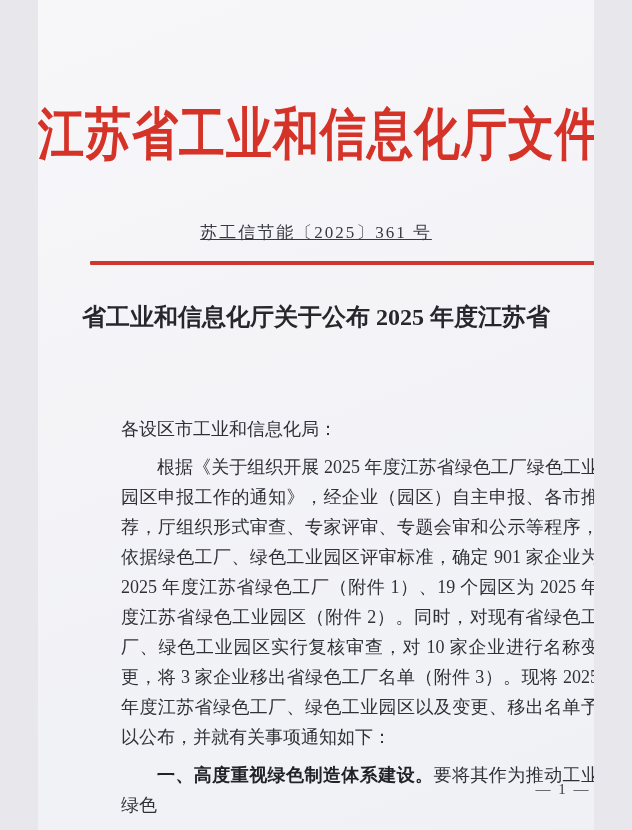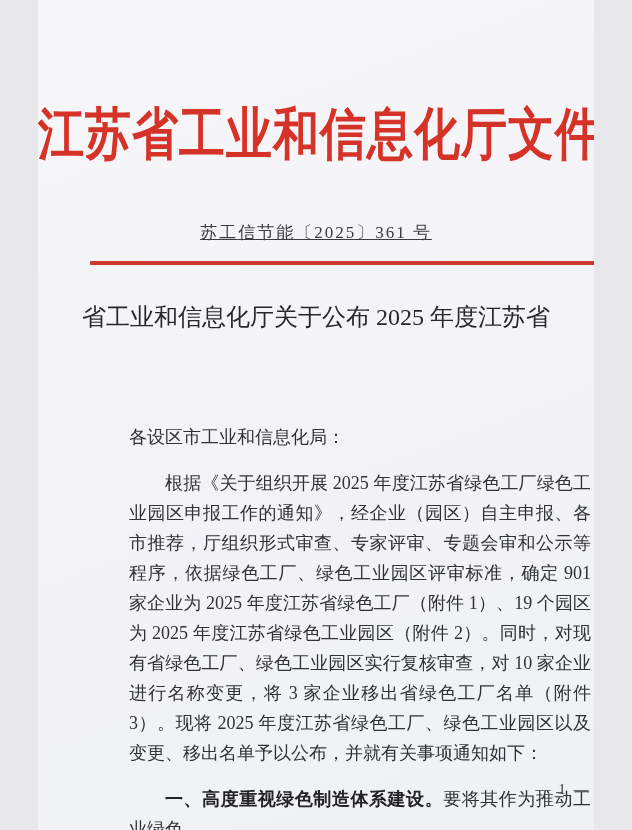--- a/index.html
+++ b/index.html
@@ -53,36 +53,36 @@
     border-radius: 1px;
   }
   .notice-title {
     position: absolute;
     top: 301px;
     left: 0;
     width: 100%;
     margin: 0;
     text-align: center;
     font-size: 24px;
-    font-weight: 400;
+    font-weight: 700;
     line-height: 33px;
     color: #26262c;
   }
   .notice-title .title-line { display: block; }
   .doc-body {
     position: absolute;
     top: 406px;
     left: 75px;
     width: 494px;
     font-size: 18px;
     line-height: 30px;
     text-align: justify;
     color: #303038;
   }
-  .doc-body p { margin: 16px; }
+  .doc-body p { margin: 8px; }
   .indent { text-indent: 2em; }
   .bold-lead {
     font-weight: 700;
     font-family: Liberation Serif, serif;
     color: #222228;
   }
   .page-number {
     position: absolute;
     top: 781px;
     left: 477px;

